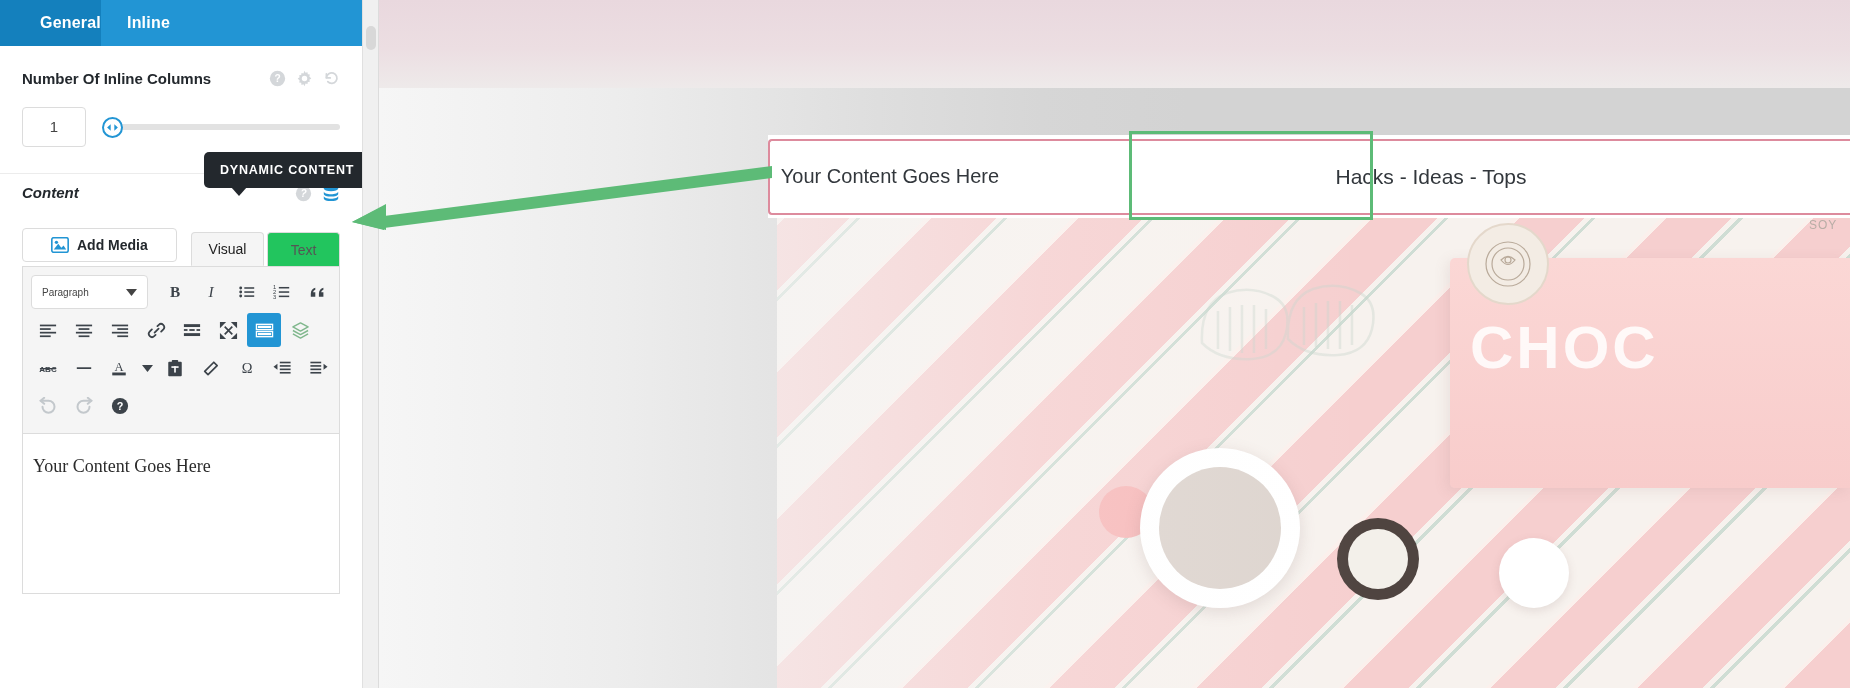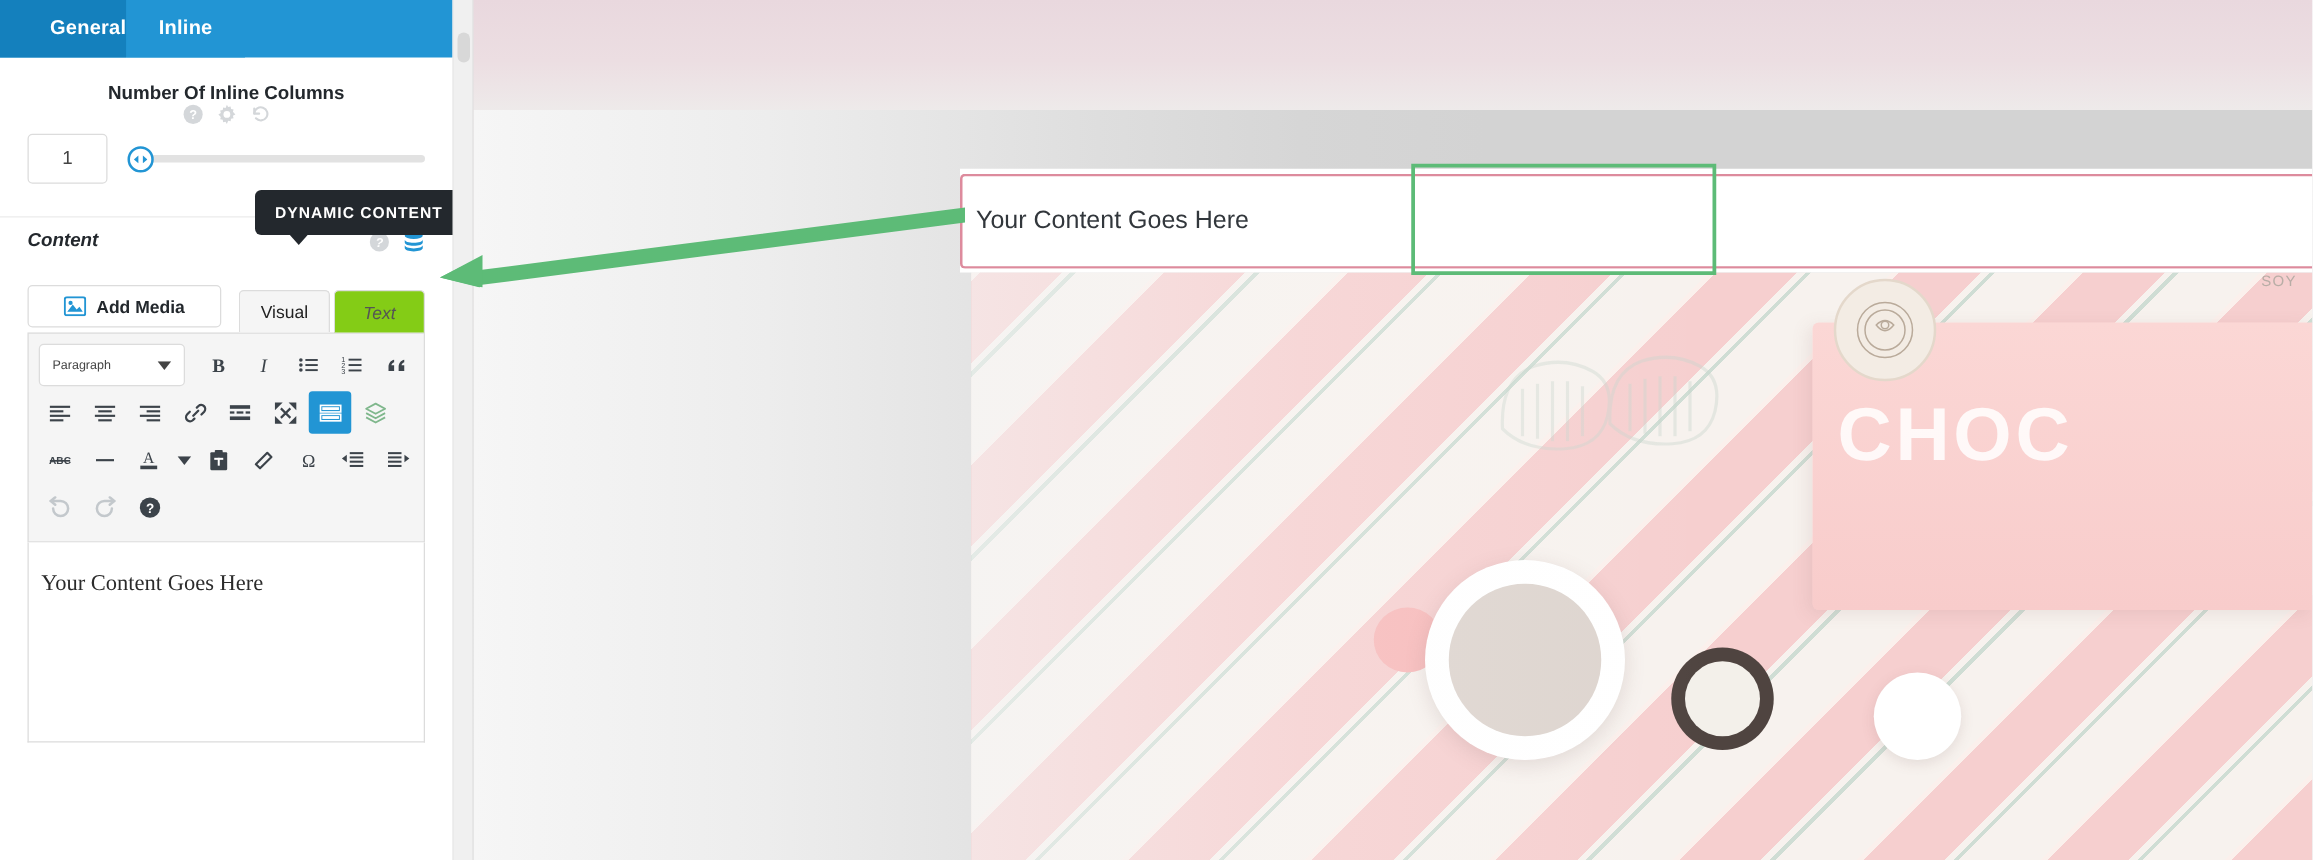--- a/index.html
+++ b/index.html
@@ -32,21 +32,20 @@
     cursor: pointer;
     user-select: none;
   }
   .tab.general { width: 101px; background: #1480bd; justify-content: flex-end; }
   .tab.extras  { width: 95px;  background: #2295d4; }
 
   .field-block { padding: 20px 22px 0 22px; }
   .field-head {
     display: flex; align-items: center;
     height: 24px;
-    flex-direction: column;
   }
   .field-label {
     font-size: 15px;
     font-weight: bold;
     color: #23282d;
     flex: 1;
   }
   .head-icons { display: flex; align-items: center; gap: 10px; }
   .ico { display: inline-flex; align-items: center; justify-content: center; }
   .ico svg { display: block; }
@@ -151,21 +150,21 @@
     display: flex; align-items: center; justify-content: center;
     font-size: 14px;
     color: #555;
     background: #ededed;
     border: 1px solid #dcdcdc;
     border-bottom: none;
     border-radius: 4px 4px 0 0;
     cursor: pointer;
   }
   .vt-tab.active { background: #f5f5f5; color: #222; border-bottom: 1px solid #f5f5f5; }
-  .vt-tab.text { background: #84cc16; margin-left: 3px; font-style: italic; }
+  .vt-tab.text { background: #22c55e; margin-left: 3px; }
 
   .mce-toolbar {
     background: #f5f5f5;
     border: 1px solid #dcdcdc;
     border-top: 1px solid #dcdcdc;
     padding: 6px 4px 8px 4px;
   }
   .mce-row { display: flex; align-items: center; height: 38px; padding-left: 4px; gap: 2px; }
   .mce-btn {
     width: 34px; height: 34px;
@@ -708,20 +707,23 @@
         <div class="bowl"></div>
         <div class="small-cup"></div>
 
         <div class="photo-veil"></div>
       </div>
 
       <div class="content-bar">
         <div class="col-a">
           <span>Your Content Goes Here</span>
         </div>
+        <div class="col-b">
+          <span>Hacks - Ideas - Tops</span>
+        </div>
       </div>
 
       <div class="pink-box"></div>
       <div class="green-box"></div>
     </div>
   </div>
 
   <svg class="arrow-svg" viewBox="0 0 420 70">
     <polygon points="0,62 32,46 32,56 420,6 420,18 32,68 32,70" fill="#5dbb77"></polygon>
     <polygon points="0,62 34,44 34,70" fill="#5dbb77"></polygon>

